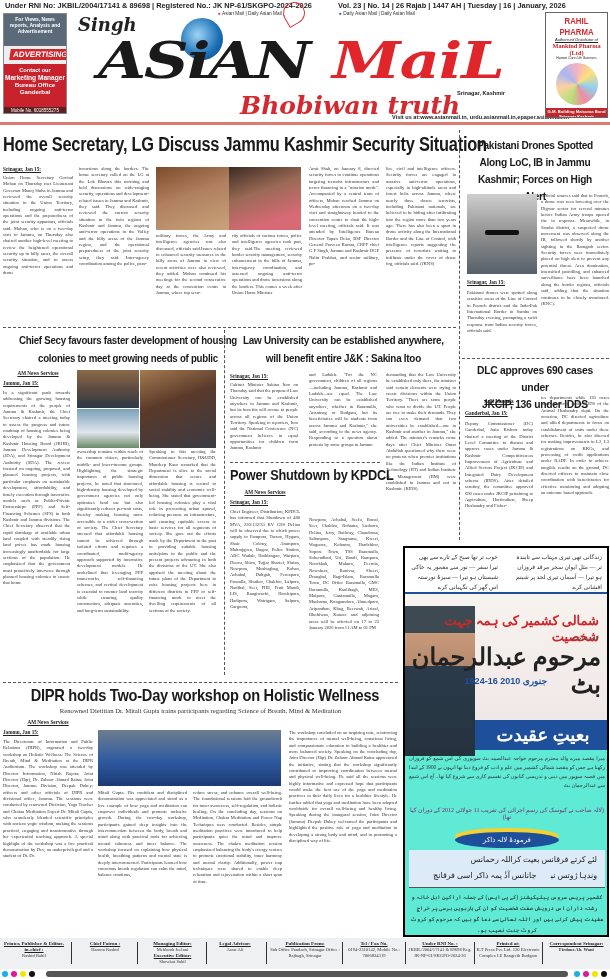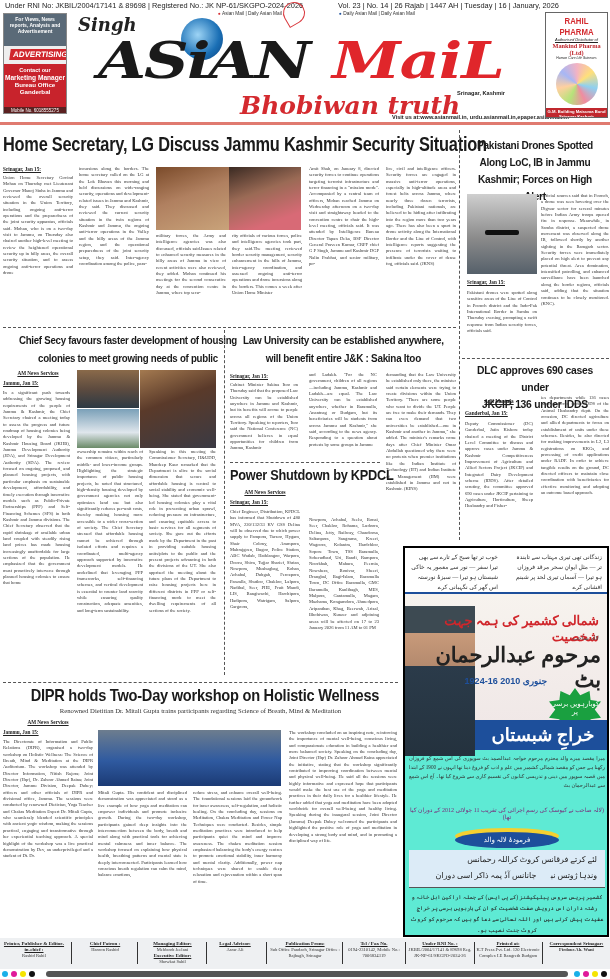--- a/index.html
+++ b/index.html
@@ -1,19 +1,19 @@
 <!DOCTYPE html>
 <html><head>
 <meta charset="utf-8">
 <style>
 *{box-sizing:border-box;margin:0;padding:0}
 html,body{width:610px;height:979px;overflow:hidden;background:#fff}
 body{position:relative;font-family:"Liberation Serif",serif;color:#222}
 .abs{position:absolute}
-.topline{left:5px;top:0;width:600px;height:12px;font-family:"Liberation Sans",sans-serif;font-weight:normal;font-size:7.4px;color:#222;text-decoration:underline;white-space:nowrap}
+.topline{left:5px;top:0;width:600px;height:12px;font-family:"Liberation Sans",sans-serif;font-weight:bold;font-size:7.4px;color:#222;text-decoration:underline;white-space:nowrap}
 .topline span{position:absolute;top:1px}
 .adl{left:3px;top:13px;width:64px;height:101px;border:1px solid #888;overflow:hidden;font-family:"Liberation Sans",sans-serif;text-align:center}
 .adl .a1{background:#5a6a78;color:#fff;font-size:5px;font-weight:bold;height:32px;padding:2px}
 .adl .a2{background:#eee;height:18px;position:relative}
 .adl .a2 b{position:absolute;left:6px;top:3px;background:#d0272d;color:#fff;font-size:8px;padding:1px 3px;transform:skewX(-8deg)}
 .adl .a3{background:#c8232c;color:#fff;font-size:5.6px;font-weight:bold;height:43px;padding-top:3px;line-height:7px}
 .adl .a4{background:#5b2020;color:#fff;font-size:4.5px;height:8px;line-height:8px}
 .daily{left:78px;top:14px;font-family:"DejaVu Serif",serif;font-size:18px;color:#222;font-style:italic;font-weight:bold}
 .logo-globe{left:181px;top:18px;width:42px;height:42px;border-radius:50%;background:radial-gradient(circle at 40% 40%,#9dd4f5,#1a6fb5 60%,#0c3f7a);}
 .asian{left:98px;top:30px;font-family:"DejaVu Serif",serif;font-size:62px;color:#1a1a1a;font-weight:bold;font-style:italic;letter-spacing:-2px;transform:scaleY(0.82);transform-origin:top left}
@@ -42,21 +42,21 @@
 .ph-drone{background:linear-gradient(180deg,#cfcfcf,#8b8b8b 55%,#55606a);}
 .ph-cs1{background:linear-gradient(180deg,#8a6a4a,#5d4b3f 50%,#2c3a45)}
 .ph-cs2{background:linear-gradient(180deg,#7aa0b8,#dfe6ec 60%,#6a8a68)}
 .ph-cs3{background:linear-gradient(160deg,#a47a50,#5a3a2a 40%,#3a3a44)}
 .ph-dipr{background:linear-gradient(180deg,#6d7d8e,#2f5aa0 55%,#1b3a74)}
 .urdu-ad{left:403px;top:546px;width:206px;height:391px;border:2px solid #000000;background:#5eead4;overflow:hidden}
 .urdu-ad .poem{position:absolute;left:0;top:0;width:100%;height:46px;background:#fff;border-bottom:2px solid #1d4f9b;font-size:6px;color:#333;direction:rtl;padding:4px 5px;line-height:10px}
 .urdu-ad .hero{position:absolute;left:0;top:46px;width:100%;height:150px;background:linear-gradient(180deg,#f7f3ee,#efe6e6)}
 .urdu-ad .man{position:absolute;left:0;top:58px;width:70px;height:150px;background:linear-gradient(180deg,#3d4a52 0,#3d4a52 18%,#c89a7a 18%,#b48a6e 40%,#2b3b4a 40%,#24323e)}
 .urdu-ad .u1{position:absolute;right:8px;top:65px;color:#d0262b;font-size:13px;font-weight:bold;direction:rtl}
-.urdu-ad .u2{position:absolute;right:6px;top:95px;color:#222;font-size:21px;font-weight:bold;direction:rtl}
+.urdu-ad .u2{position:absolute;right:6px;top:95px;color:#222;font-size:24px;font-weight:bold;direction:rtl}
 .urdu-ad .u3{position:absolute;right:60px;top:128px;color:#1d4f9b;font-size:9px;font-weight:bold;font-family:"Liberation Sans",sans-serif}
 .urdu-ad .star{position:absolute;right:6px;top:140px;width:52px;height:48px;background:#1aa040;clip-path:polygon(50% 0,60% 15%,78% 6%,80% 25%,100% 28%,88% 45%,100% 62%,80% 65%,78% 88%,60% 78%,50% 100%,40% 78%,22% 88%,20% 65%,0 62%,12% 45%,0 28%,20% 25%,22% 6%,40% 15%);color:#fff;font-size:7px;text-align:center;padding-top:12px;direction:rtl}
 .urdu-ad .band{position:absolute;left:70px;top:172px;width:136px;height:30px;background:#1d4f9b;color:#fff;font-size:18px;font-weight:bold;text-align:center;line-height:30px;direction:rtl}
 .urdu-ad .para{position:absolute;left:4px;top:206px;width:196px;font-size:5.2px;line-height:9px;color:#333;direction:rtl;text-align:justify}
 .urdu-ad .quote{position:absolute;left:4px;top:258px;width:196px;font-size:6px;color:#7a2a7a;direction:rtl;text-align:center}
 .urdu-ad .pill{position:absolute;left:50px;top:284px;width:104px;height:16px;border-radius:50%;background:#1d4f9b;color:#fff;font-size:7px;text-align:center;line-height:16px;box-shadow:0 -4px 0 #f5d030;direction:rtl}
 .urdu-ad .verse{position:absolute;left:4px;top:302px;width:196px;height:38px;background:#dcebf7;font-size:8px;line-height:16px;color:#222;direction:rtl;padding:2px 8px;border-bottom:1px solid #555}
 .urdu-ad .closing{position:absolute;left:4px;top:344px;width:196px;font-size:5.6px;line-height:11px;color:#222;direction:rtl;text-align:center}
 .footer{left:0;top:938px;width:610px;height:31px;background:#eef0f2}
 .footer .cell{position:absolute;top:3px;font-size:4.6px;line-height:6px;text-align:center;color:#333}
@@ -181,28 +181,27 @@
   <div class="poem">
     <div style="position:absolute;right:5px;top:4px;width:88px">زندگانی تھی تیری مہتاب سے تابندہ تر — مثلِ ایوانِ سحر مرقد فروزاں ہو تیرا — آسماں تیری لحد پر شبنم افشانی کرے</div>
     <div style="position:absolute;left:5px;top:4px;width:88px">خوب تر تھا صبح کے تارے سے بھی تیرا سفر — نور سے معمور یہ خاکی شبستاں ہو تیرا — سبزۂ نورستہ اس گھر کی نگہبانی کرے</div>
   </div>
   <div class="hero"></div>
   <div class="man"></div>
   <div class="u1">شمالی کشمیر کی ہمہ جہت شخصیت</div>
   <div style="position:absolute;right:8px;top:86px;font-size:6px;color:#555;direction:rtl">لالہ صاحب</div>
   <div class="u2">مرحوم عبدالرحمان بٹ</div>
   <div class="u3">1924-16 جنوری 2010</div>
-  <div class="star">کوبارہویں برسی پر</div>
-  <div class="band">خراجِ شبستاں</div>
+  <div class="band">بعیتِ عقیدت</div>
   <div class="para">میرا مقصد میرے والد محترم مرحوم خواجہ عبدالصمد بٹ سوپوری کی اس شمع کو فروزاں رکھنا ہے جس کو مقصد شمالی کشمیر میں علم و ادب کو فروغ دینا تھا انہوں نے 1900 کے ابتدا میں قصبہ سوپور میں دینی و تدریسی کتابوں کی تقسیم کاری سے شروع کیا تھا۔ آج اس شمع سے عبدالرحمان بٹ</div>
   <div class="quote">(لالہ صاحب نے کیوسک کی رسمِ اجرائی کی تقریب 11 جولائی 2012 کے دوران کیا تھا)</div>
-  <div class="pill">فرمودۂ لالہ والد</div>
+  <div class="pill">فرمودۂ لالہ ذاکر</div>
   <div class="verse">
-    <div>لئے کرتے فرقانس کروٹ کراللہ رحمانس</div>
-    <div>وندہا ژوتس نبیؐ جانانس آذٔ یمہ ذاکر اسی دوران</div>
+    <div>لئے کرتے فرقانس بعیت کراللہ رحمانس</div>
+    <div>وندہا ژوتس نبیؐ جانانس آذٔ یمہ ذاکر اسی فرقانچ</div>
   </div>
   <div class="closing">کشمیر پریس سروس پبلیکیشنز (کے پی ایس) کے جملہ اراکین اہل خانہ و رشتہ داران اس درویش صفت شخصیت کو ان کی بارہویں برسی پر خراجِ عقیدت پیش کرتے ہیں اور اللہ تعالیٰ سے دعا گو ہیں کہ مرحوم کو کروٹ کروٹ جنت نصیب ہو۔</div>
 </div>
 
 <div class="abs hl" style="left:3px;top:686px;width:395px;font-size:17px;text-align:center;transform:scaleX(.86);transform-origin:center">DIPR holds Two-Day workshop on Holistic Wellness</div>
 <div class="abs" style="left:3px;top:707px;width:395px;font-size:6.7px;text-align:center;color:#333;white-space:nowrap">Renowned Dietitian Dr. Mitali Gupta trains participants regarding Science of Breath, Mind &amp; Meditation</div>
 <div class="abs byline" style="left:3px;top:719px;width:90px">AM News Services</div>
 <div class="abs dateline" style="left:3px;top:729px">Jammu, Jan 15:</div>
 <div class="abs col" style="left:3px;top:739px;width:90px;height:194px">The Directorate of Information and Public Relations (DIPR), organised a two-day workshop on Holistic Wellness: The Science of Breath, Mind &amp; Meditation at the DIPR Auditorium. The workshop was attended by Director Information, Nitish Rajora; Joint Director (Hqr), Dr. Zahoor Ahmad Raina; Joint Director, Jammu Division, Deepak Dubey; officers and other officials of DIPR and divisional office, Jammu. The sessions were conducted by renowned Dietician, Yoga Teacher and Chakra Meditation Expert Dr. Mitali Gupta, who seamlessly blended scientific principles with ancient yogic wisdom, making the sessions practical, engaging and transformative through her experiential teaching approach. A special highlight of the workshop was a live practical demonstration by Dev, an underprivileged and a student of Dt. Dr.</div>
 <div class="abs photo ph-dipr" style="left:98px;top:730px;width:183px;height:56px"></div>

